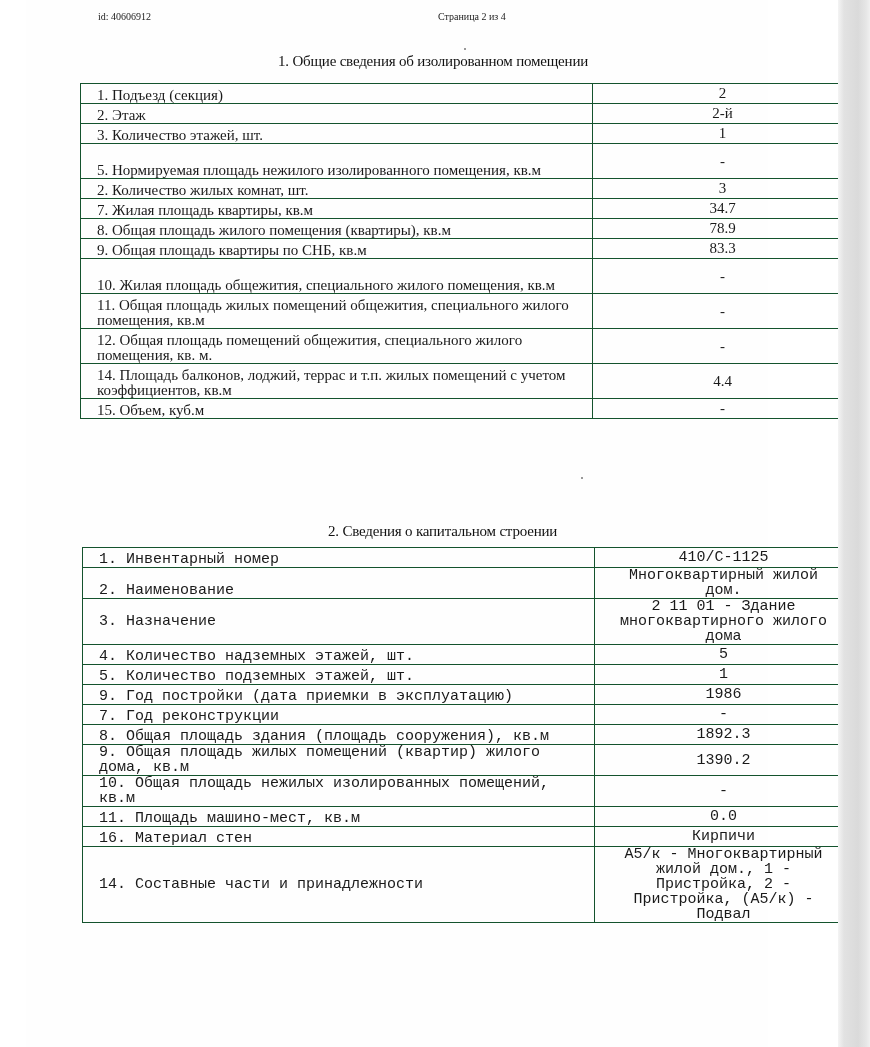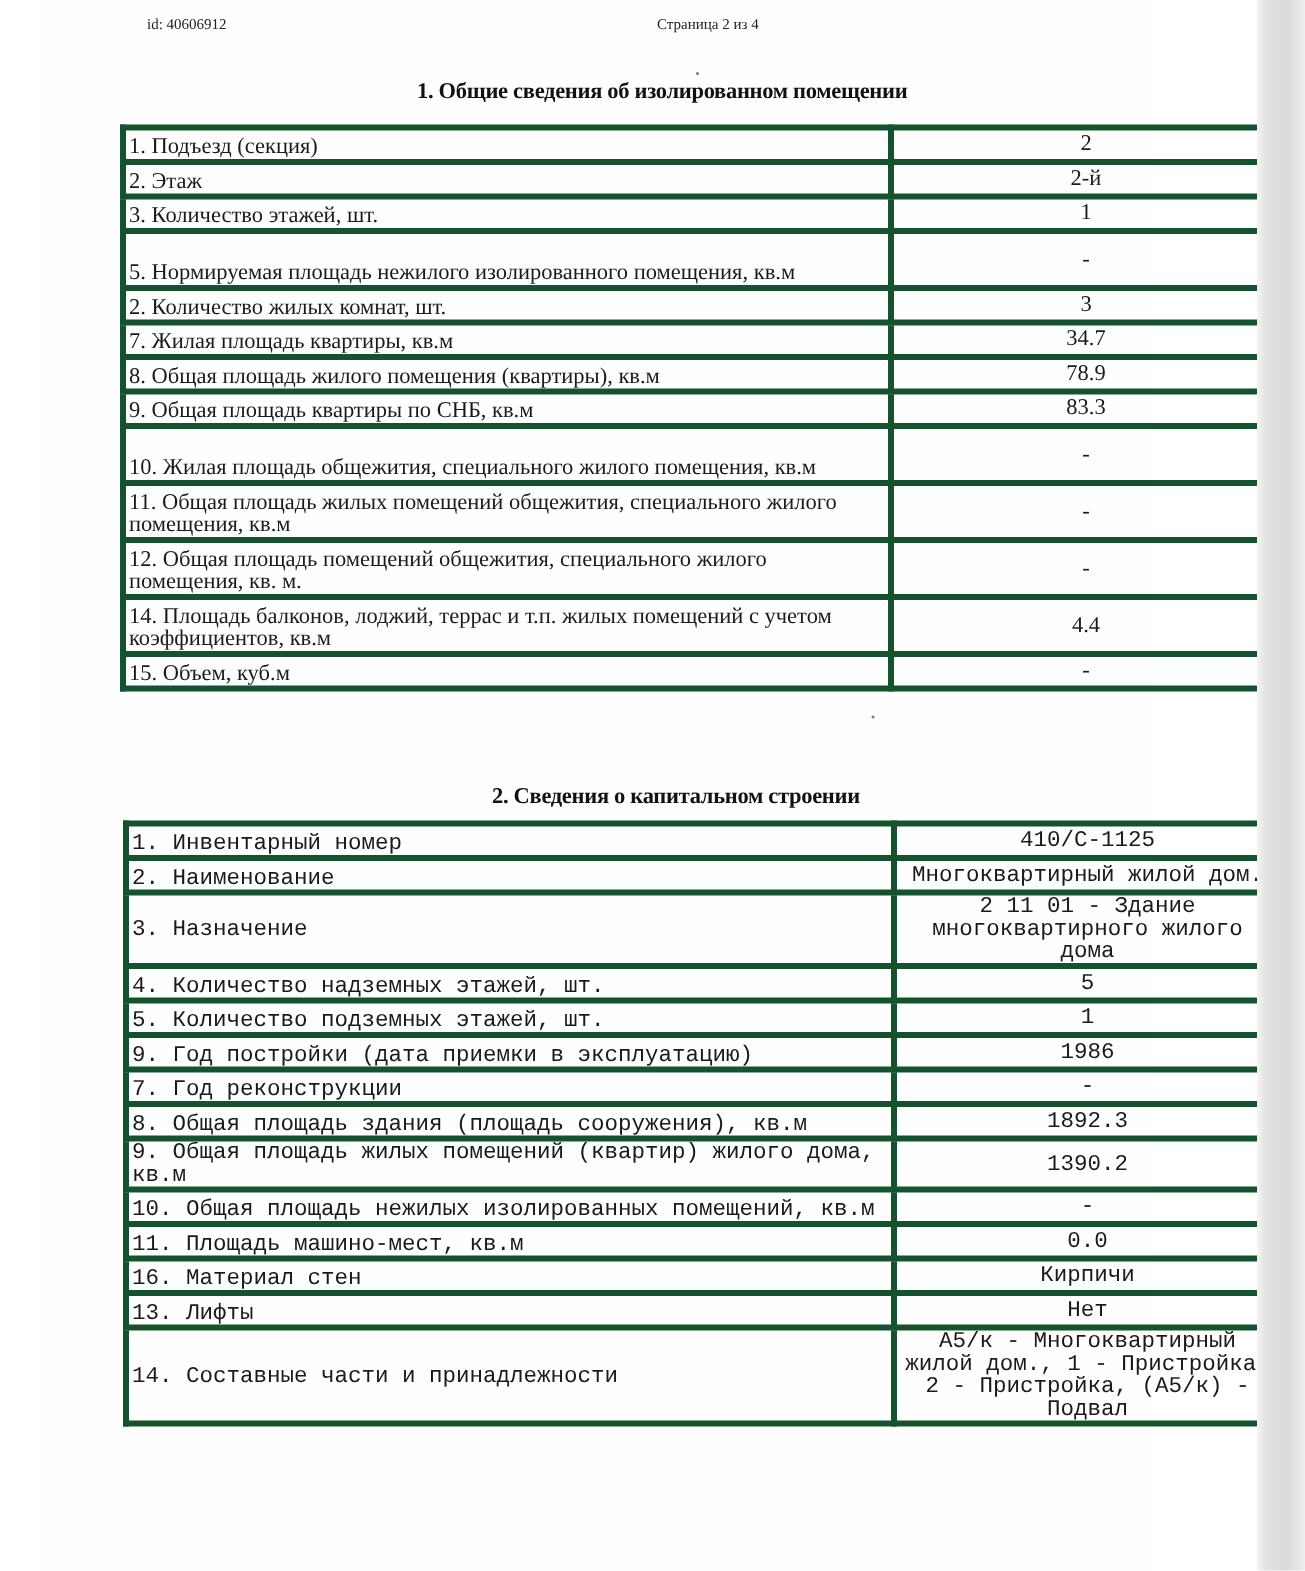--- a/index.html
+++ b/index.html
@@ -18,31 +18,31 @@
     position: absolute; left: 838px; top: 0; width: 32px; height: 1047px;
     background: linear-gradient(to right, #f4f4f4 0px, #e2e2e2 6px, #dadada 20px, #e6e6e6 28px, #f0f0f0 32px);
   }
   .hdr-id {
     position: absolute; left: 72px; top: 11px; font-size: 10px; color: #222;
   }
   .hdr-page {
     position: absolute; left: 412px; top: 11px; font-size: 10px; color: #222;
   }
   .sec-title {
-    position: absolute; font-weight: bold; font-size: 15px; color: #111;
+    position: absolute; font-weight: normal; font-size: 15px; color: #111;
     letter-spacing: -0.2px; white-space: nowrap;
   }
   #t1title { left: 252px; top: 53px; }
   #t2title { left: 302px; top: 523px; }
   table.doc {
     position: absolute; border-collapse: collapse; table-layout: fixed;
     font-size: 15px; line-height: 15px;
   }
   table.doc td {
-    border: 4px solid #14532d; padding: 0 2px; vertical-align: bottom;
+    border: 1px solid #14532d; padding: 0 16px; vertical-align: bottom;
     overflow: hidden;
   }
   table.doc td.lbl { text-align: left; }
   table.doc td.val { text-align: center; vertical-align: middle; }
   table.doc td.lbl.mid { vertical-align: middle; }
   #t1 { left: 54px; top: 83px; width: 772px; }
   #t1 col.c1 { width: 512px; }
   #t1 col.c2 { width: 260px; }
   #t2 { left: 56px; top: 547px; width: 770px; font-family: Liberation Mono, monospace; }
   #t2 col.c1 { width: 512px; }
@@ -171,24 +171,20 @@
         <td class="val">-</td>
       </tr>
       <tr class="h1">
         <td class="lbl">11. Площадь машино-мест, кв.м</td>
         <td class="val">0.0</td>
       </tr>
       <tr class="h1">
         <td class="lbl">16. Материал стен</td>
         <td class="val">Кирпичи</td>
       </tr>
-      <tr class="h1">
-        <td class="lbl">13. Лифты</td>
-        <td class="val">Нет</td>
-      </tr>
       <tr class="h3">
         <td class="lbl mid">14. Составные части и принадлежности</td>
         <td class="val">А5/к - Многоквартирный жилой дом., 1 - Пристройка, 2 - Пристройка, (А5/к) - Подвал</td>
       </tr>
     </tbody>
   </table>
 
   <div class="speck" style="left:438px; top:48px;"></div>
   <div class="speck" style="left:555px; top:477px;"></div>
 </div>

